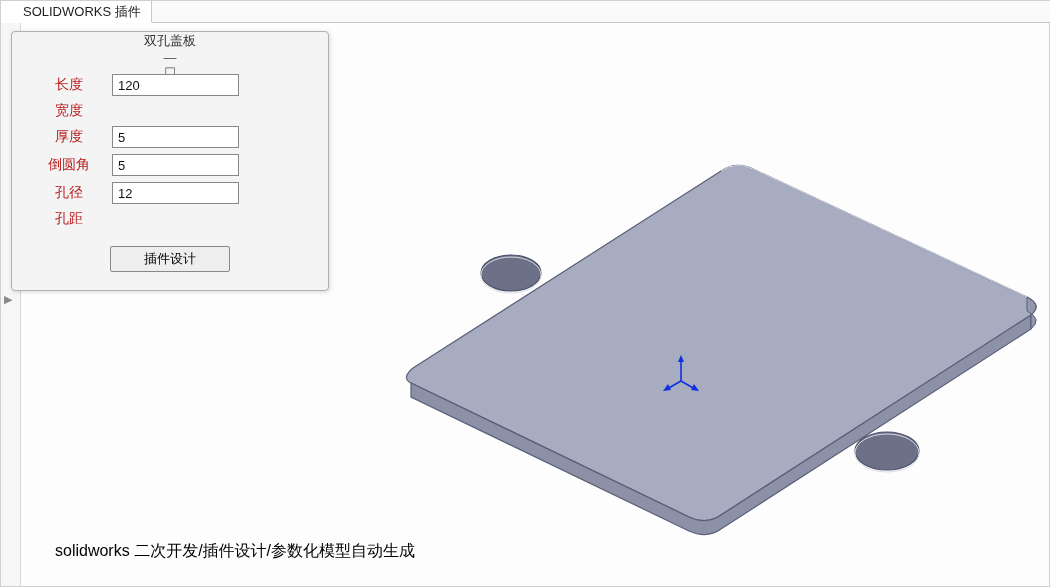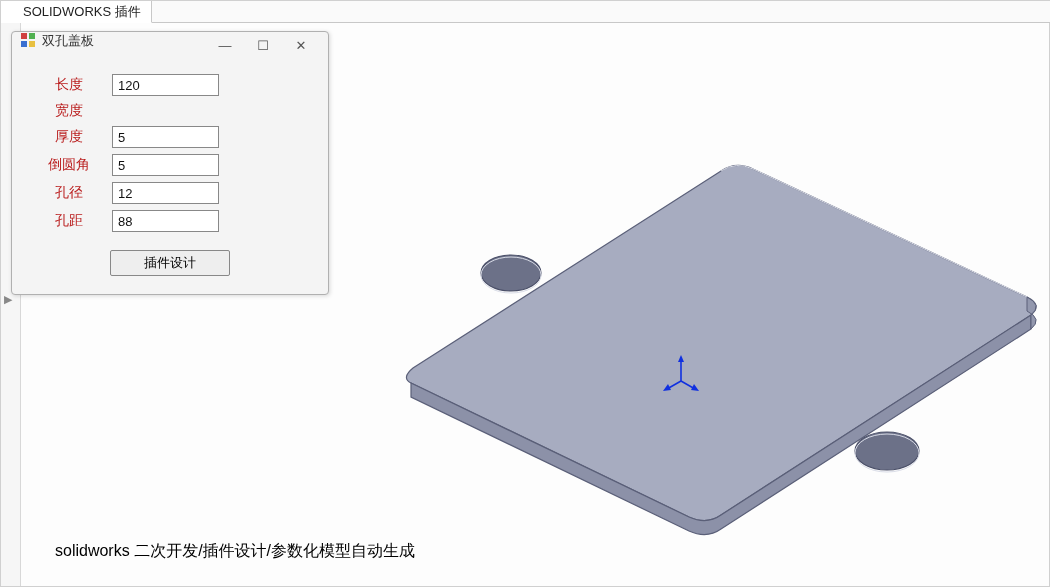--- a/index.html
+++ b/index.html
@@ -19,28 +19,28 @@
 
   
   .left-strip { position: absolute; left: 0; top: 22px; width: 20px; bottom: 0; background: #f6f6f6; border-right: 1px solid #d8d8d8; }
   .ls-arrow { position: absolute; left: 3px; top: 48%; font-size: 11px; color: #888; }
 
   
   .viewport { position: absolute; left: 20px; top: 22px; right: 0; bottom: 0; background: #fdfdfd; overflow: hidden; }
 
   
   .dlg { position: absolute; left: 10px; top: 30px; width: 318px; background: #f4f4f4; border: 1px solid #b0b0b0; border-radius: 4px; box-shadow: 1px 1px 4px rgba(0,0,0,.15); }
-  .dlg-title { height: 30px; display: flex; align-items: flex-start; padding: 0 8px; font-size: 13px; color: #333; }
+  .dlg-title { height: 30px; display: flex; align-items: center; padding: 0 8px; font-size: 13px; color: #333; flex-direction: column; }
   .dlg-title .winicon { width: 16px; height: 16px; margin-right: 6px; }
   .dlg-title .spacer { flex: 1; }
   .dlg-title .winbtn { width: 38px; height: 26px; display: flex; align-items: center; justify-content: center; color: #555; font-size: 13px; cursor: pointer; }
   .dlg-body { padding: 6px 14px 18px 14px; }
   .row { display: flex; align-items: center; margin: 6px 0; }
   .row label { width: 86px; text-align: center; color: #b91c1c; font-size: 14px; }
-  .row input { width: 107px; height: 22px; border: 1px solid #888; background: #fff; padding: 0 5px; font-size: 13px; color: #111; }
+  .row input { width: 127px; height: 22px; border: 1px solid #888; background: #fff; padding: 0 5px; font-size: 13px; color: #111; }
   .gen-row { text-align: center; margin-top: 18px; }
   .gen-btn { width: 120px; height: 26px; border: 1px solid #888; background: #eee; border-radius: 2px; font-size: 13px; cursor: pointer; }
 
   
   .caption { position: absolute; left: 34px; bottom: 24px; color: #000000; font-size: 16px; font-family: "Microsoft YaHei", sans-serif; }
 
   
   .plate-svg { position: absolute; left: 300px; top: 80px; width: 740px; height: 500px; }
 
   
@@ -210,21 +210,20 @@
       <div class="row">
         <label>倒圆角</label>
         <input type="text" value="5" style="">
       </div>
       <div class="row">
         <label>孔径</label>
         <input type="text" value="12" style="">
       </div>
       <div class="row">
         <label>孔距</label>
-        <input type="text" value="88" style="">
       </div>
       <div class="gen-row">
         <button class="gen-btn">插件设计</button>
       </div>
     </div>
   </div>
 
 </div>
 
 </body></html>

